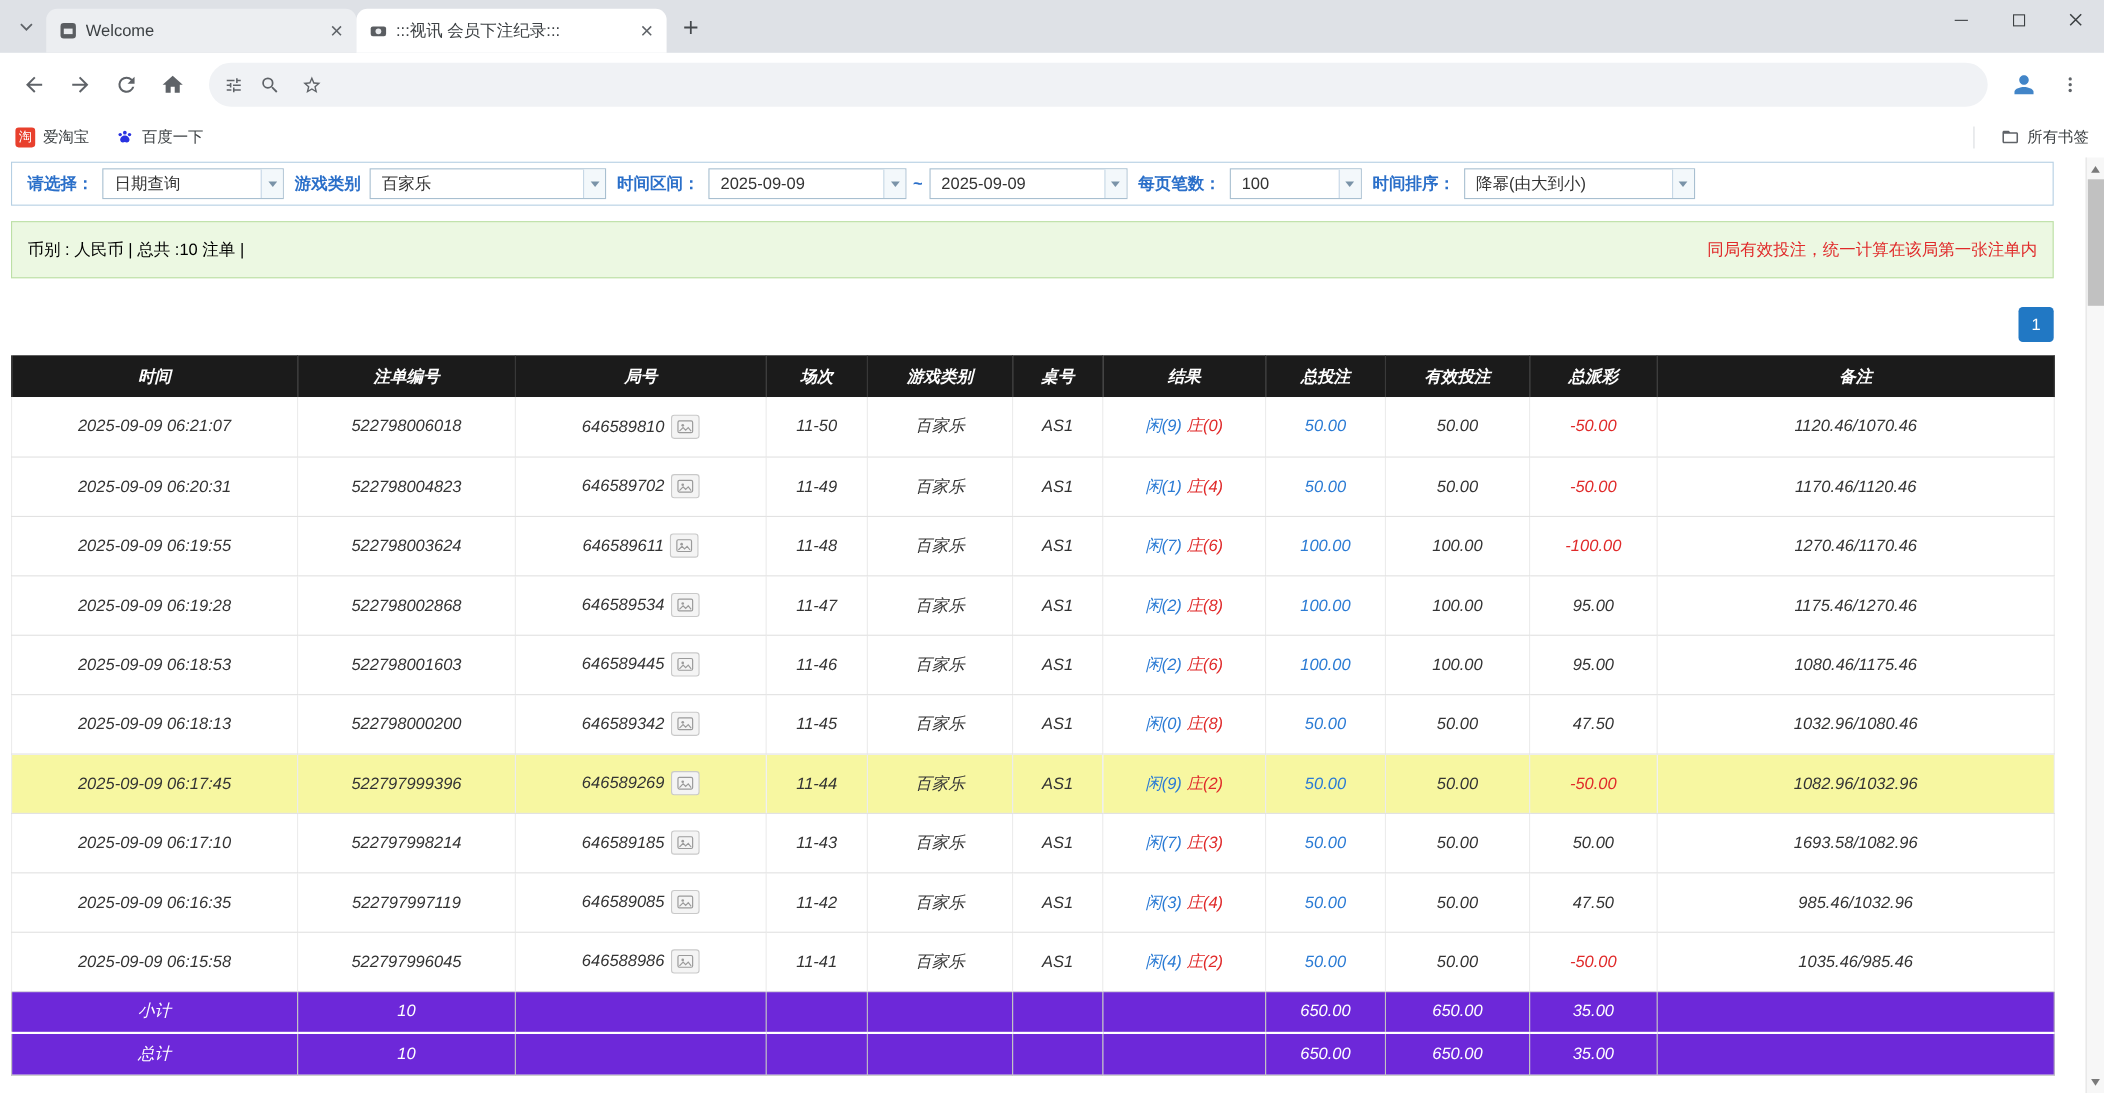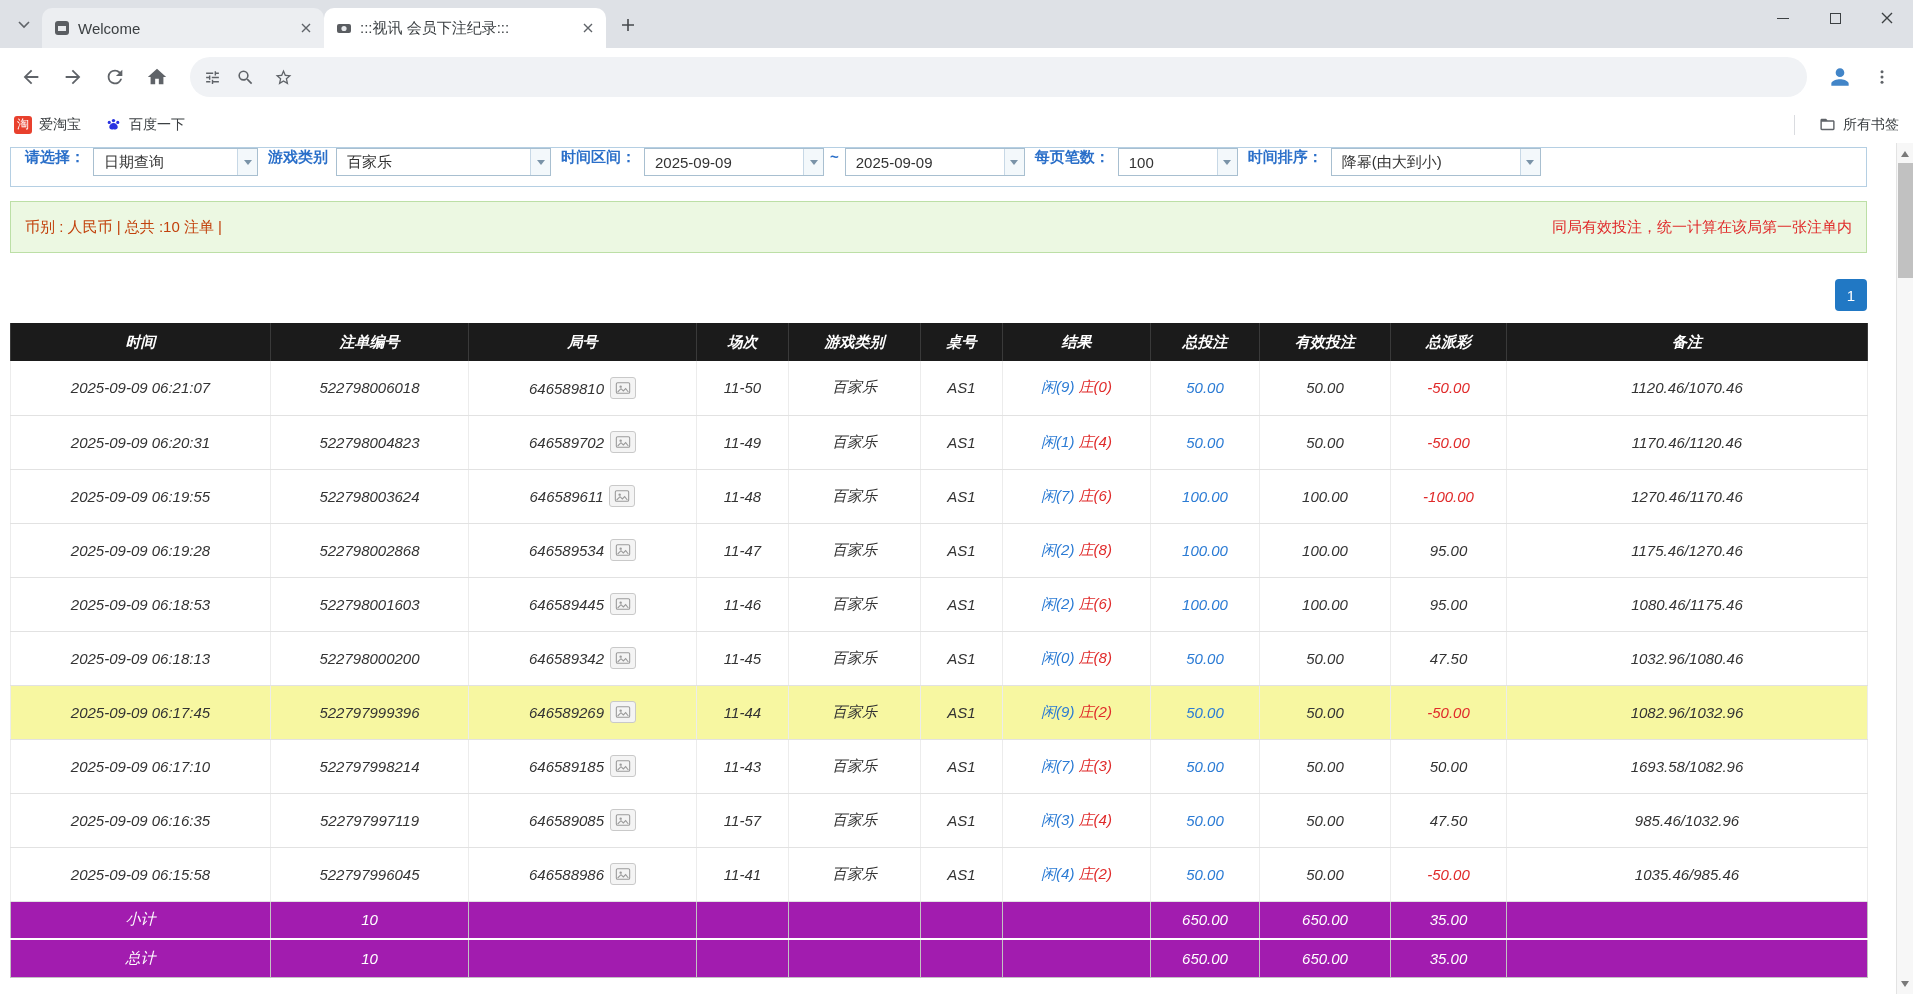--- a/index.html
+++ b/index.html
@@ -32,43 +32,43 @@
   
   .bookmarksbar { height: 37px; background: #fff; display: flex; align-items: center; padding: 0 14px; gap: 24px; font-size: 14px; color: #3c4043; flex: 0 0 auto; }
   .bm { display: flex; align-items: center; gap: 7px; }
   .bm-spacer { flex: 1; }
   .bm-divider { width: 1px; height: 20px; background: #dadce0; }
   .taobao-ico { width: 18px; height: 18px; background: #e8402d; border-radius: 3px; color: #fff; font-size: 12px; display: flex; align-items: center; justify-content: center; }
 
   
   .page { position: relative; flex: 1; background: #fff; padding: 4px 46px 0 10px; overflow: hidden; }
 
-  .filterbar { height: 40px; border: 1px solid #b5cfe3; background: #fff; display: flex; align-items: flex-start; padding-left: 4px; font-size: 15px; }
+  .filterbar { height: 40px; border: 1px solid #b5cfe3; background: #fff; display: flex; align-items: center; padding-left: 4px; font-size: 15px; }
   .flabel { color: #2a6fc9; font-weight: bold; white-space: nowrap; padding: 0 8px 0 10px; }
   .fselect { height: 28px; border: 1px solid #a8bfd0; background: #fff; display: flex; align-items: stretch; color: #333; flex: 0 0 auto; }
   .fselect .val { display: flex; align-items: center; padding: 0 10px; flex: 1; white-space: nowrap; overflow: hidden; }
   .fselect .arrow { width: 20px; border-left: 1px solid #c7d8e6; background: #f3f8fb; display: flex; align-items: center; justify-content: center; }
   .tri-down { width: 0; height: 0; border-left: 4px solid transparent; border-right: 4px solid transparent; border-top: 5px solid #7a93a8; }
   .w165 { width: 165px; } .w215 { width: 215px; } .w180 { width: 180px; } .w120 { width: 120px; } .w210 { width: 210px; }
   .tilde { color: #2a6fc9; font-weight: bold; padding: 0 6px; }
   .search-zone { flex: 1; height: 100%; background: #cdeaf4; margin-left: 12px; display: flex; align-items: stretch; }
   .search-btn { min-width: 78px; background: #35b7d9; color: #fff; border: none; font-size: 16px; font-family: inherit; cursor: pointer; border-radius: 2px; }
 
   .infobar { margin-top: 14px; height: 52px; background: #ecf8e2; border: 1px solid #bcdfa6; display: flex; align-items: center; justify-content: space-between; padding: 0 14px; font-size: 15px; }
-  .info-left { color: #c2410c; }
+  .info-left { color: #000000; }
   .info-right { color: #e02a2a; }
 
   .pag { margin-top: 26px; display: flex; justify-content: flex-end; }
   .page-btn { width: 32px; height: 32px; background: #2178c4; color: #fff; border: none; border-radius: 4px; font-size: 15px; font-family: inherit; }
 
   table { margin-top: 12px; width: 100%; border-collapse: collapse; table-layout: fixed; font-size: 15px; color: #333; font-style: italic; }
   thead th { background: #1b1b1b; color: #fff; height: 38px; font-weight: bold; border-right: 1px solid #3a3a3a; border-left: 1px solid #3a3a3a; }
   tbody td { height: 54px; text-align: center; background: #fff; border-bottom: 1px solid #e2e2e2; border-right: 1px solid #ececec; border-left: 1px solid #ececec; overflow: hidden; white-space: nowrap; }
   tr.highlighted td { background: #f7f7a1; }
-  tfoot td { height: 38px; background: #a21caf; color: #fff; text-align: center; border: 1px solid #c2c2c2; }
+  tfoot td { height: 38px; background: #6d28d9; color: #fff; text-align: center; border: 1px solid #c2c2c2; }
   tfoot tr:first-child td { border-bottom: 2px solid #fff; }
   .blue { color: #2b7bd4; }
   .red { color: #e02a2a; }
   .player { color: #2b7bd4; }
   .banker { color: #e02a2a; }
   .round-icon-btn { display: inline-flex; width: 26px; height: 22px; border: 1px solid #c9c9c9; border-radius: 3px; background: #f4f4f4; align-items: center; justify-content: center; margin-left: 6px; vertical-align: middle; }
   .round-no-text { vertical-align: middle; }
 
   
   .scrollbar { position: absolute; right: 0; top: 0; bottom: 0; width: 17px; background: #f7f7f7; border-left: 1px solid #e3e3e3; }
@@ -448,21 +448,21 @@
           <tr>
             <td>2025-09-09 06:16:35</td>
             <td>522797997119</td>
             <td><span class="round-no-text">646589085</span><span class="round-icon-btn">
                 <svg width="16" height="14" viewBox="0 0 24 20">
                   <rect x="2" y="2" width="20" height="16" rx="2" fill="none" stroke="#9a9a9a" stroke-width="1.6"></rect>
                   <circle cx="8.5" cy="8" r="1.8" fill="#9a9a9a"></circle>
                   <path d="M4 16l5-5 3.5 3.5L16 11l4 5" fill="none" stroke="#9a9a9a" stroke-width="1.6"></path>
                 </svg>
               </span></td>
-            <td>11-57</td>
+            <td>11-42</td>
             <td>百家乐</td>
             <td>AS1</td>
             <td><span class="player">闲(3)</span> <span class="banker">庄(4)</span></td>
             <td><span class="blue">50.00</span></td>
             <td>50.00</td>
             <td>47.50</td>
             <td>985.46/1032.96</td>
           </tr>
           <tr>
             <td>2025-09-09 06:15:58</td>

